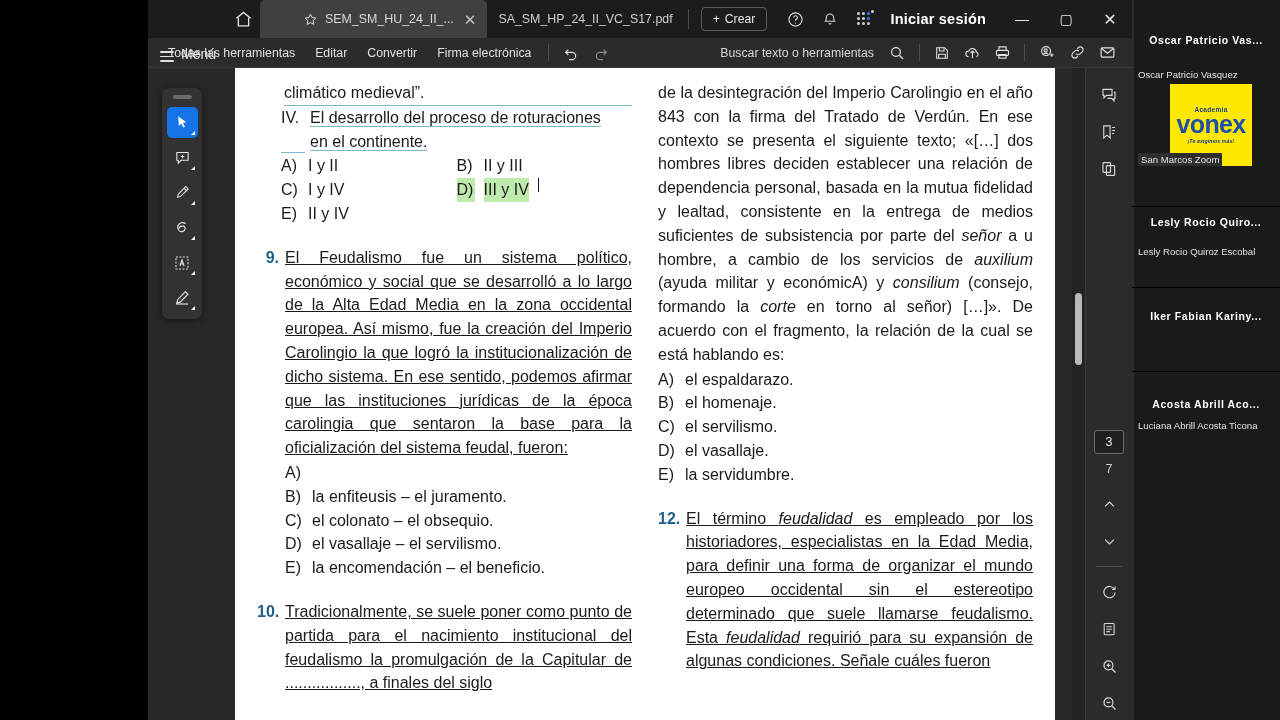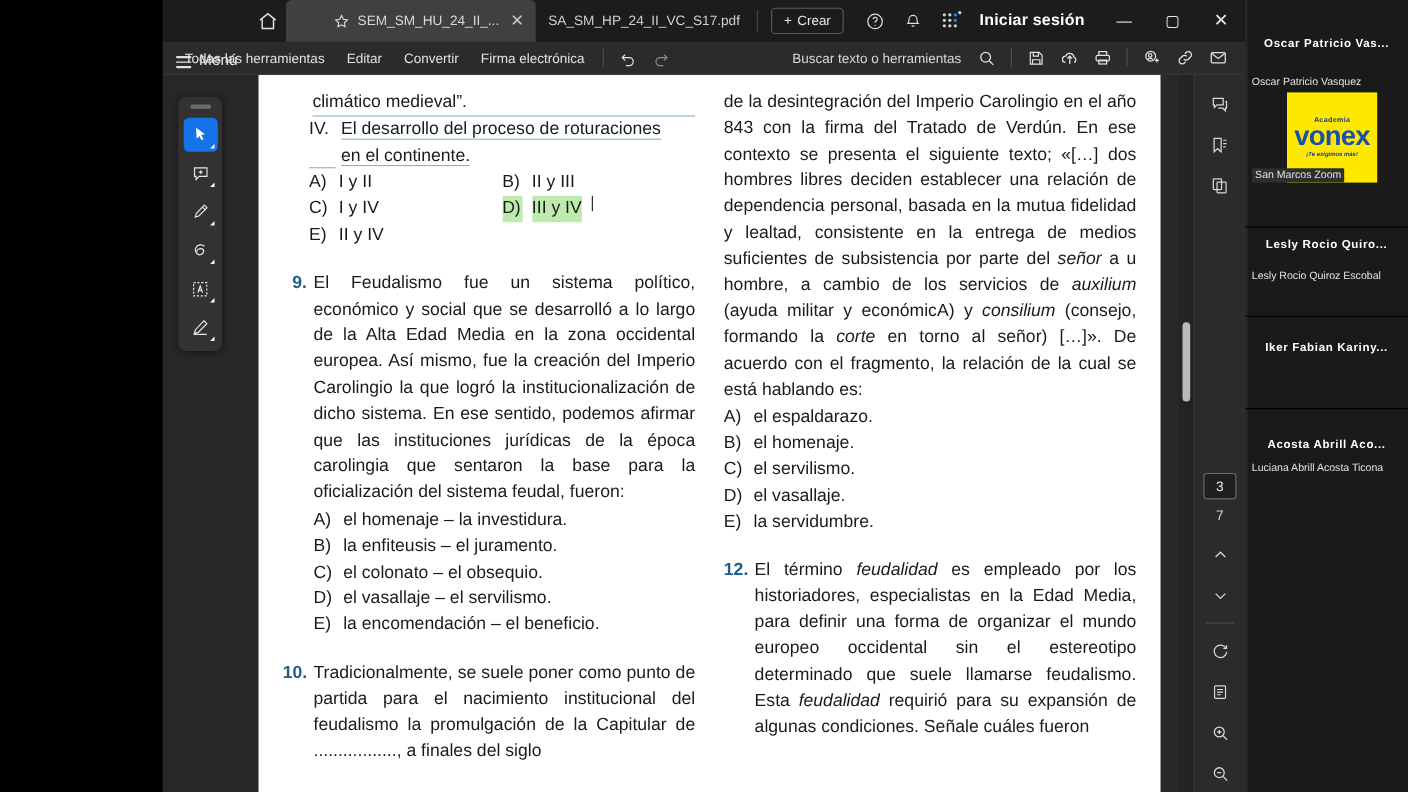--- a/index.html
+++ b/index.html
@@ -75,21 +75,21 @@
   .doccols { display:flex; padding:13px 22px 0 22px; gap:26px; }
   .col { width:375px; }
   .doc {
     font-family:"Liberation Sans", sans-serif;
     color:#1a1a1a; font-size:16px; line-height:23.8px;
   }
   .doc p { text-align:justify; }
   .qnum { color:#1f5f8b; font-weight:bold; }
   .hang { display:flex; gap:6px; }
   .hang .n { flex:none; width:22px; text-align:right; }
-  .hang .body { flex:1; }
+  .hang .body { flex:1;text-decoration:underline; }
   .rom { display:flex; gap:5px; }
   .rom .n { flex:none; width:24px; }
   .und { border-bottom:1px solid #7fb6cf; }
   .opts { margin-top:1px; }
   .opt { display:flex; gap:9px; }
   .opt .lt { flex:none; width:18px; }
   .two-col-opts { display:flex; }
   .two-col-opts > div { width:50%; }
   .hl { background:#bfeaae; }
   .caret { display:inline-block; width:1px; height:14px; background:#1a1a1a; vertical-align:-2px; }
@@ -350,21 +350,20 @@
             </div>
 
             <div class="hang" style="margin-top:20px;">
               <span class="n qnum">9.</span>
               <p class="body">El Feudalismo fue un sistema político, económico y social que se desarrolló a lo largo de la Alta Edad Media en la zona occidental europea. Así mismo, fue la creación del Imperio Carolingio la que logró la institucionalización de dicho sistema. En ese sentido, podemos afirmar que las instituciones jurídicas de la época carolingia que sentaron la base para la oficialización del sistema feudal, fueron:</p>
             </div>
 
             <div class="opts" style="margin-left:28px;margin-top:1px;">
               <div class="opt">
                 <span class="lt">A)</span>
-                <span>el homenaje – la investidura.</span>
               </div>
               <div class="opt">
                 <span class="lt">B)</span>
                 <span>la enfiteusis – el juramento.</span>
               </div>
               <div class="opt">
                 <span class="lt">C)</span>
                 <span>el colonato – el obsequio.</span>
               </div>
               <div class="opt">

